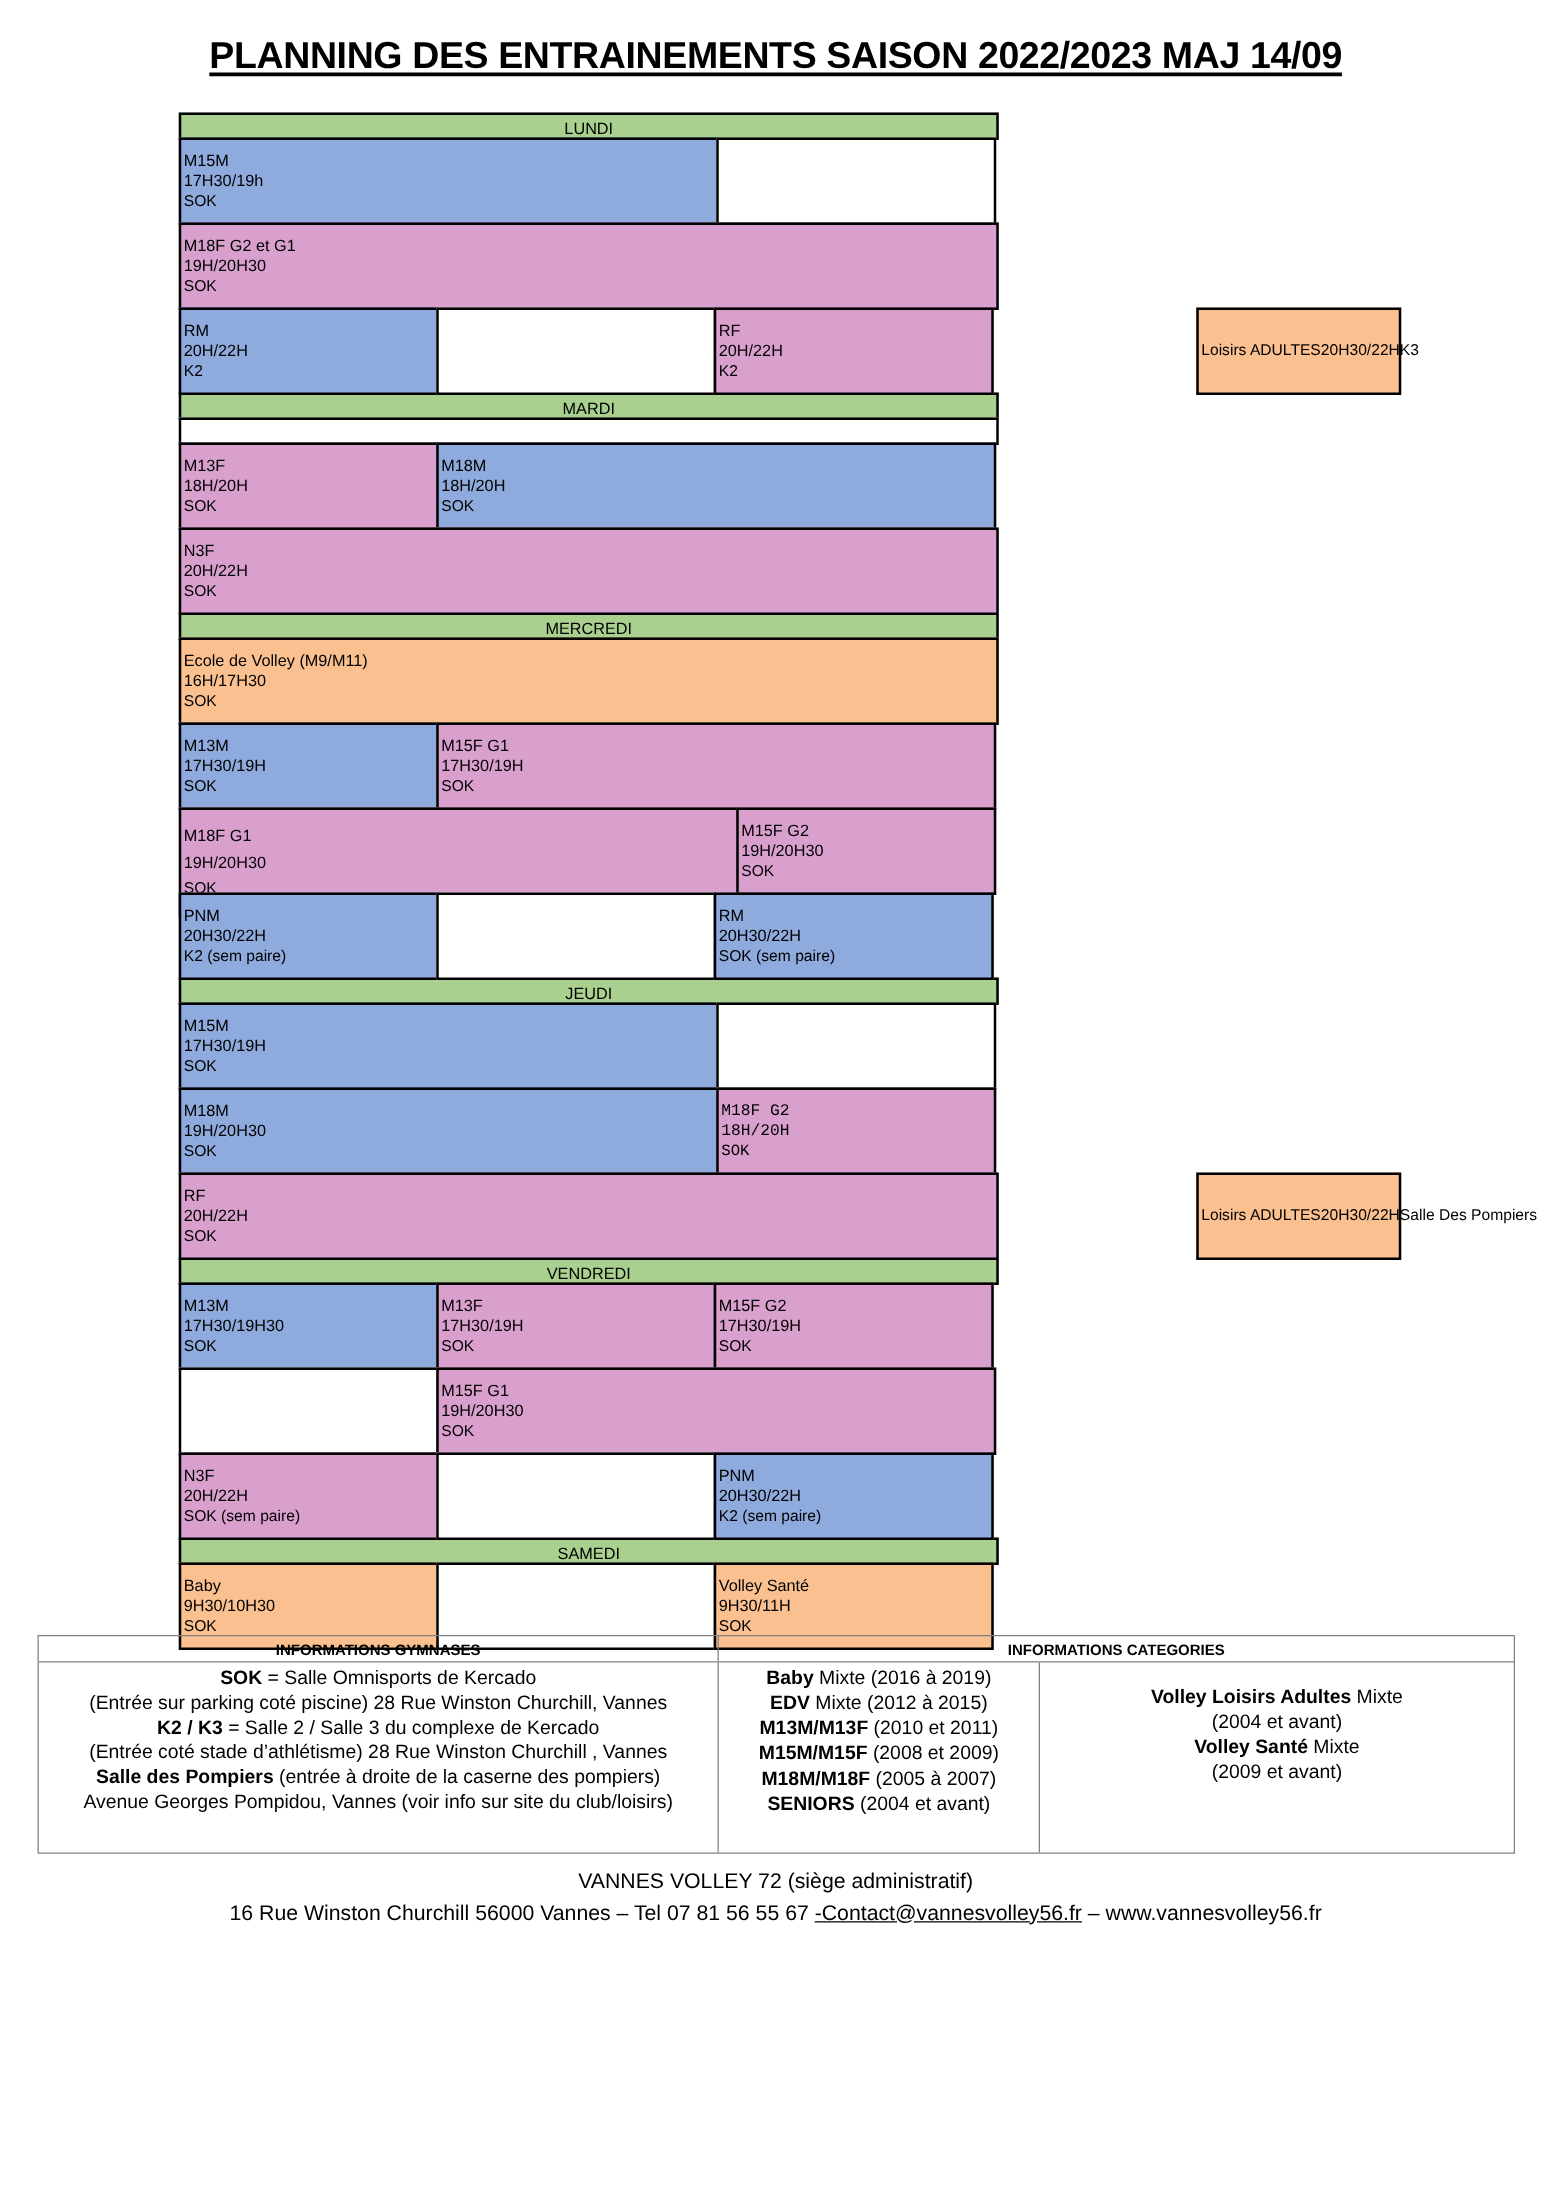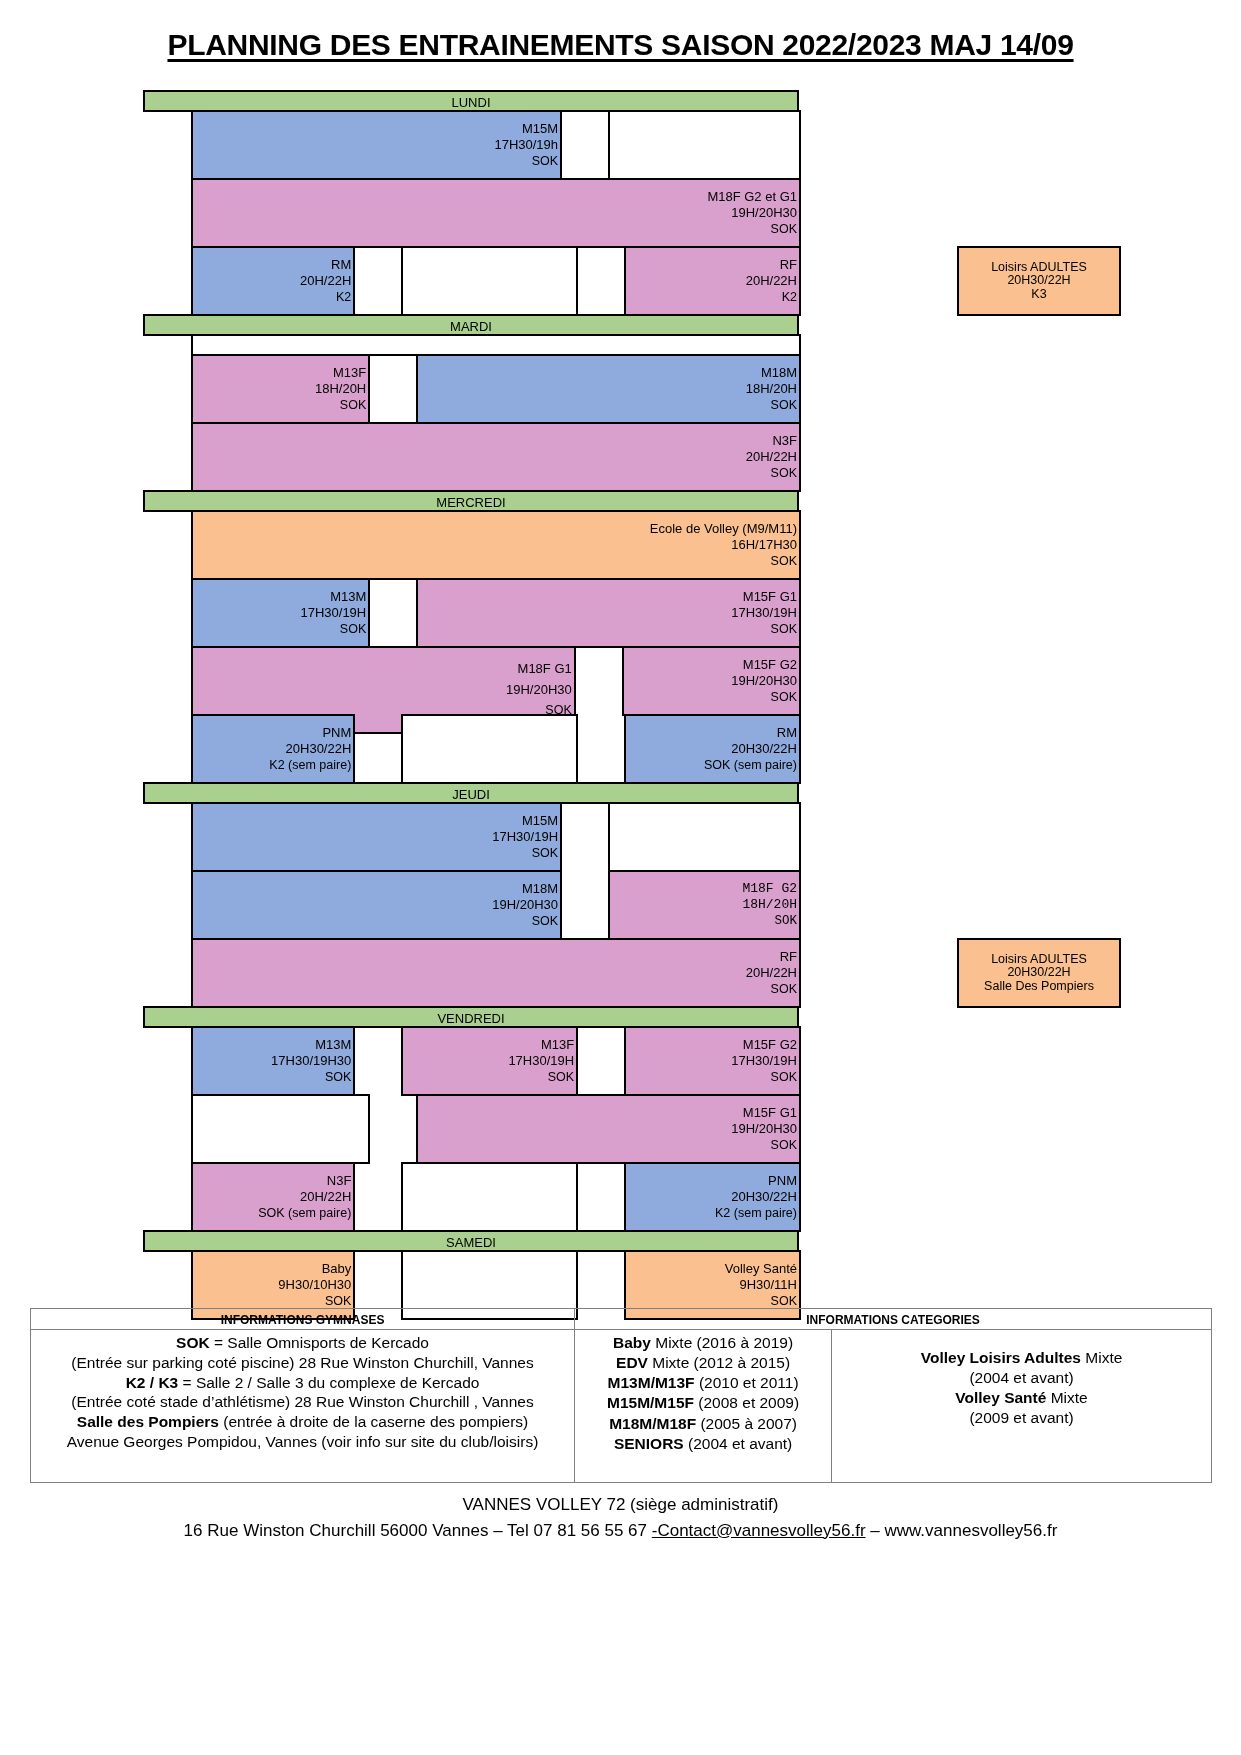--- a/index.html
+++ b/index.html
@@ -26,40 +26,39 @@
     height:22px; line-height:22px; text-align:center;
     background:#a9d08e; border:2px solid #000;
     font-size:13px; box-sizing:border-box;
     margin-bottom:-2px;
   }
   .rowwrap{ display:flex; position:relative; margin-bottom:-2px;}
   .cell{
     box-sizing:border-box;
     border:2px solid #000;
     display:flex; flex-direction:column;
-    align-items:flex-end; justify-content:space-evenly;
+    align-items:flex-start; justify-content:space-evenly;
     font-size:13px; line-height:1.05;
     padding:7px 2px;
     overflow:hidden;
     margin-right:-2px;
-    margin-left:48px;
   }
   .cell .l1,.cell .l2,.cell .l3{ display:block; white-space:nowrap;}
   .cell .l3{font-size:12.5px;}
   .c-blue{background:#8faadc;}
   .c-pink{background:#d9a0cd;}
   .c-orange{background:#fac090;}
   .c-empty{background:#ffffff;border:2px solid #000;}
   
   .sidebox{
     position:absolute; left:814px;
     width:164px; height:70px;
     box-sizing:border-box;
     border:2px solid #000; background:#fac090;
-    display:flex; flex-direction:column;
+    display:flex; flex-direction:row;
     align-items:center; justify-content:space-evenly;
     font-size:12.5px; line-height:1.05; padding:13px 2px;
   }
   .sidebox span{white-space:nowrap;}
   
   #infotables{
     position:absolute; left:30px; top:1308px;
     width:1182px; height:175px;
     border:1px solid #808080;
     box-sizing:border-box;

